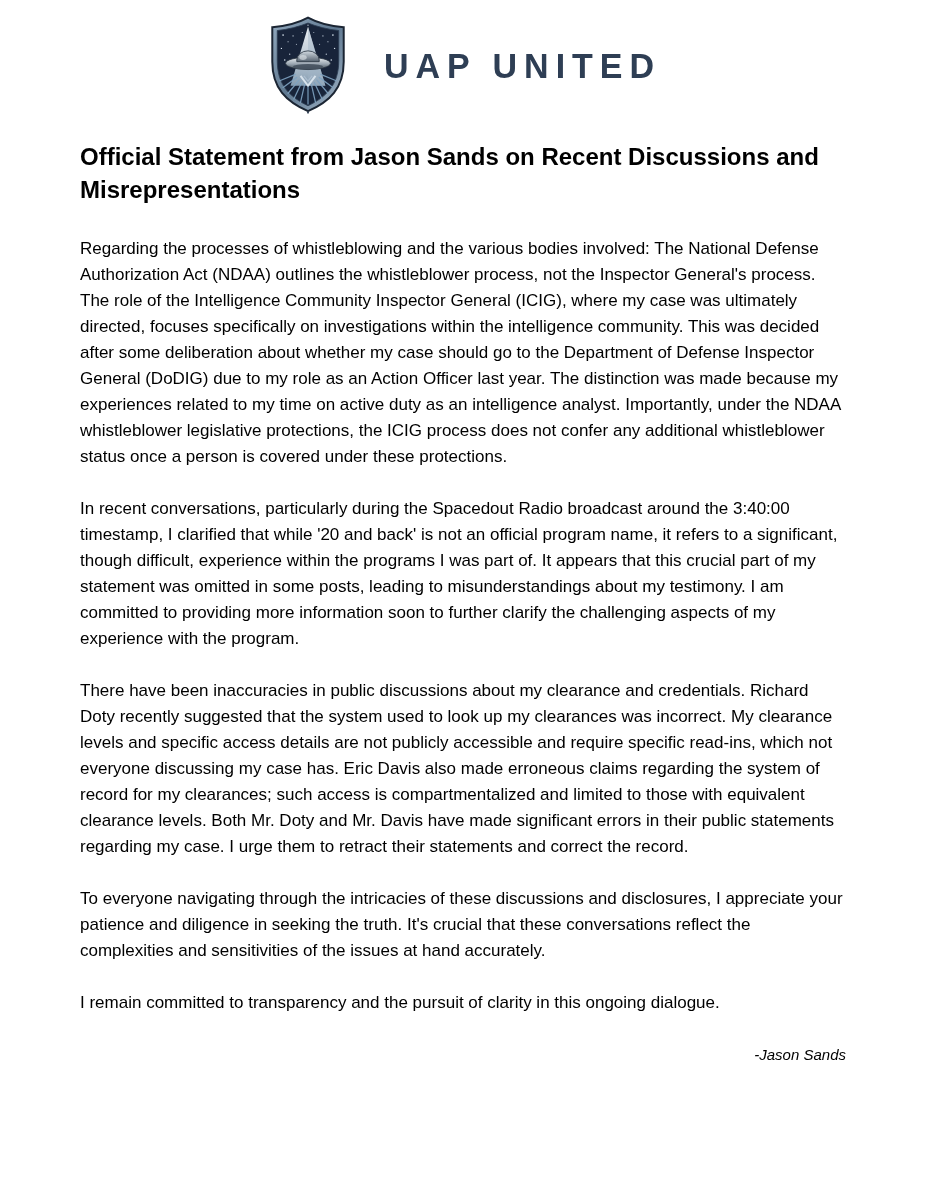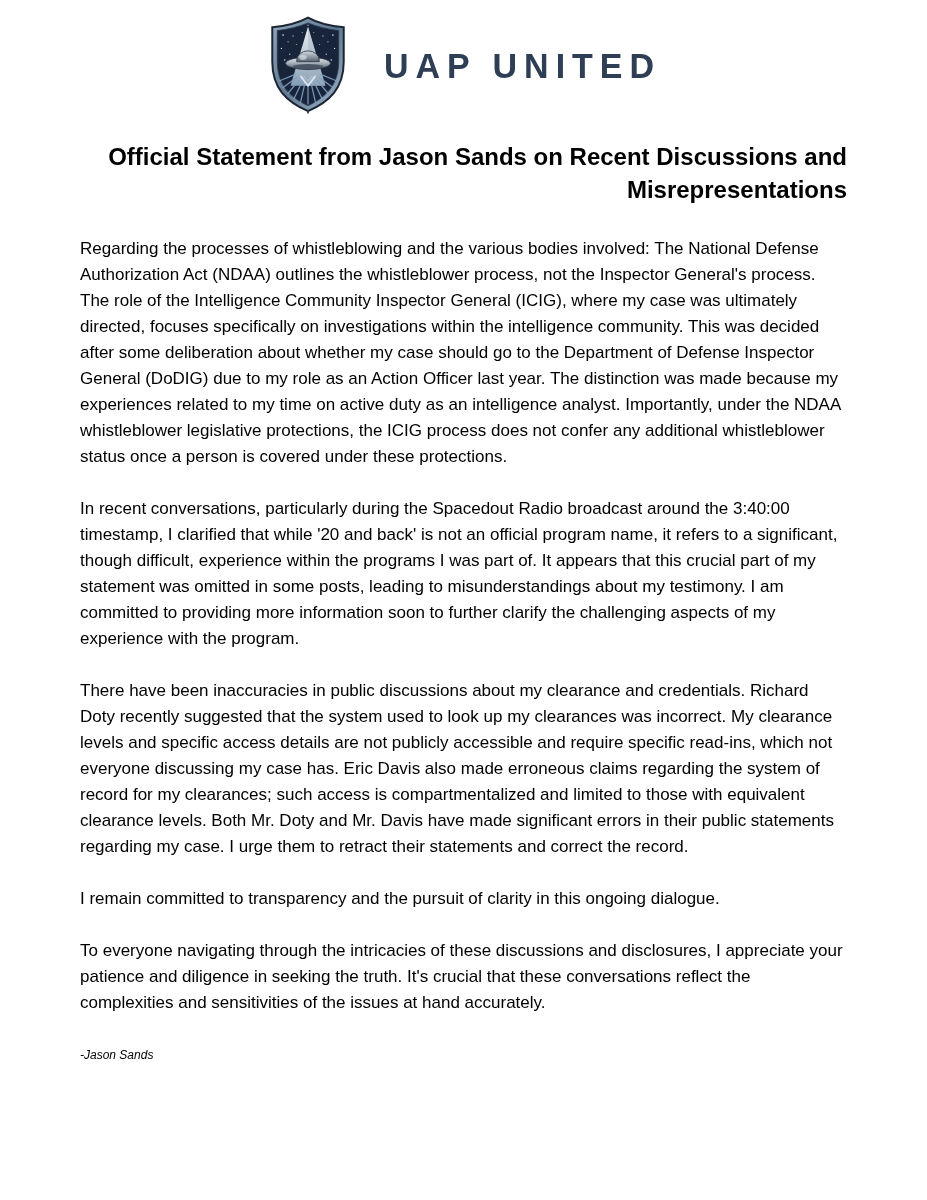--- a/index.html
+++ b/index.html
@@ -28,41 +28,41 @@
     font-size:34px;
     font-weight:bold;
     letter-spacing:7px;
     color:#2e3e54;
     white-space:nowrap;
     transform:scaleY(1.05);
   }
 
   
   .doc-title {
-    text-align:right;
+    text-align:left;
     font-size:24px;
     line-height:33px;
     font-weight:bold;
     color:#000000;
     max-width:790px;
     margin:0 auto 30px auto;
   }
 
   
   .body-text { width:766px; }
   .body-text p {
     font-size:17px;
     line-height:26px;
     margin-bottom:26px;
     color:#000000;
   }
   .signature {
-    text-align:left;
+    text-align:right;
     font-style:italic;
-    font-size:12px;
+    font-size:15px;
     line-height:26.5px;
     margin-top:20px;
     color:#000000;
   }
 </style>
 </head>
 <body>
 
 <div class="page">
 
@@ -143,18 +143,18 @@
     </svg>
     <div class="brand-name">UAP UNITED</div>
   </div>
 
   <h1 class="doc-title">Official Statement from Jason Sands on Recent Discussions and Misrepresentations</h1>
 
   <div class="body-text">
     <p>Regarding the processes of whistleblowing and the various bodies involved: The National Defense Authorization Act (NDAA) outlines the whistleblower process, not the Inspector General's process. The role of the Intelligence Community Inspector General (ICIG), where my case was ultimately directed, focuses specifically on investigations within the intelligence community. This was decided after some deliberation about whether my case should go to the Department of Defense Inspector General (DoDIG) due to my role as an Action Officer last year. The distinction was made because my experiences related to my time on active duty as an intelligence analyst. Importantly, under the NDAA whistleblower legislative protections, the ICIG process does not confer any additional whistleblower status once a person is covered under these protections.</p>
     <p>In recent conversations, particularly during the Spacedout Radio broadcast around the 3:40:00 timestamp, I clarified that while '20 and back' is not an official program name, it refers to a significant, though difficult, experience within the programs I was part of. It appears that this crucial part of my statement was omitted in some posts, leading to misunderstandings about my testimony. I am committed to providing more information soon to further clarify the challenging aspects of my experience with the program.</p>
     <p>There have been inaccuracies in public discussions about my clearance and credentials. Richard Doty recently suggested that the system used to look up my clearances was incorrect. My clearance levels and specific access details are not publicly accessible and require specific read-ins, which not everyone discussing my case has. Eric Davis also made erroneous claims regarding the system of record for my clearances; such access is compartmentalized and limited to those with equivalent clearance levels. Both Mr. Doty and Mr. Davis have made significant errors in their public statements regarding my case. I urge them to retract their statements and correct the record.</p>
+    <p>To everyone navigating through the intricacies of these discussions and disclosures, I appreciate your patience and diligence in seeking the truth. It's crucial that these conversations reflect the complexities and sensitivities of the issues at hand accurately.</p>
     <p>I remain committed to transparency and the pursuit of clarity in this ongoing dialogue.</p>
-    <p>To everyone navigating through the intricacies of these discussions and disclosures, I appreciate your patience and diligence in seeking the truth. It's crucial that these conversations reflect the complexities and sensitivities of the issues at hand accurately.</p>
     <div class="signature">-Jason Sands</div>
   </div>
 
 </div>
 
 </body></html>

